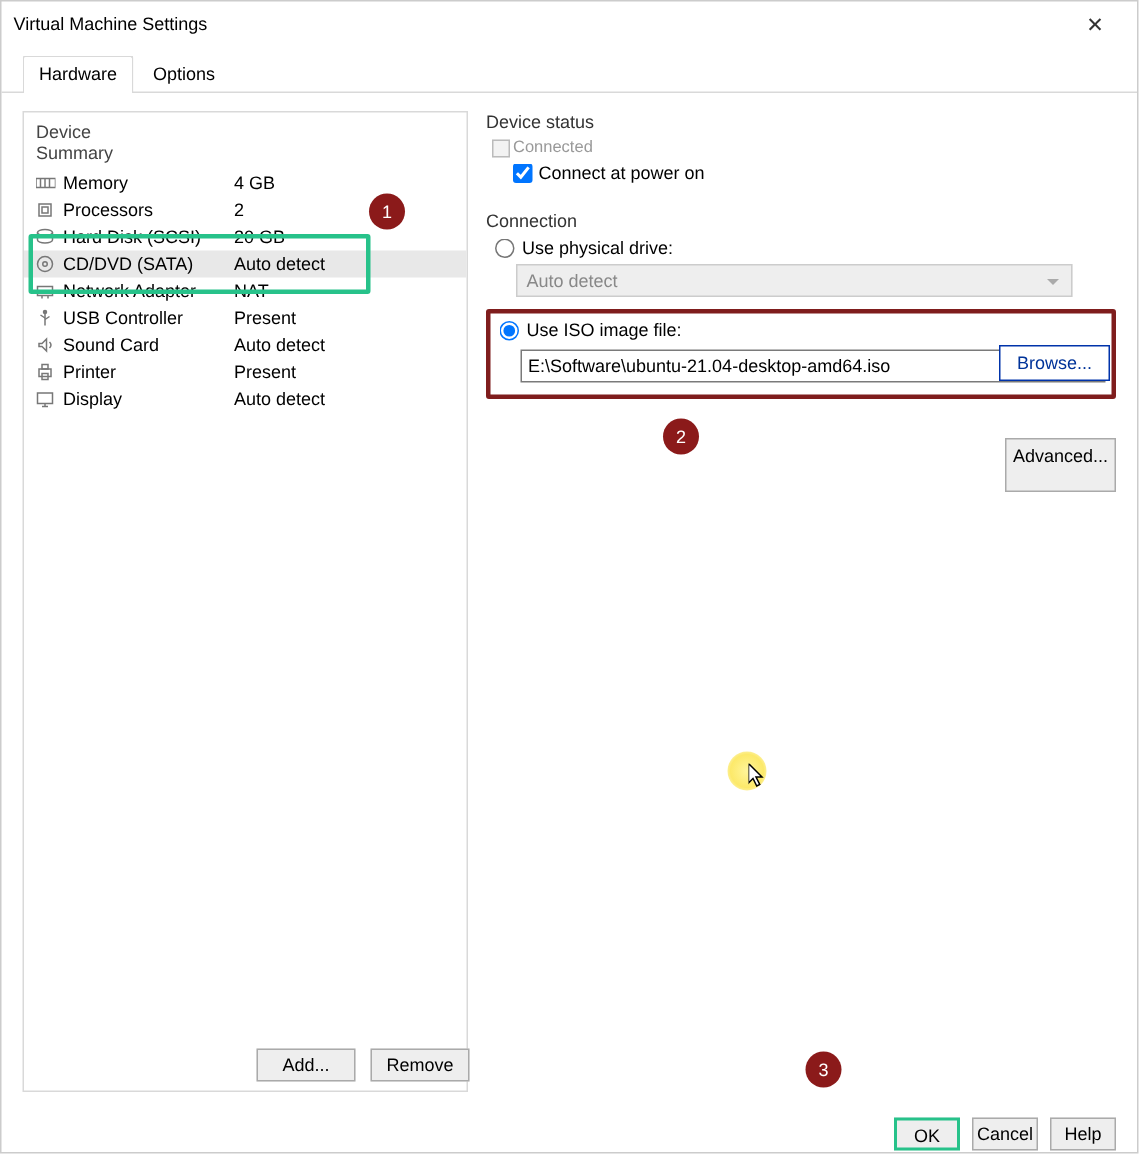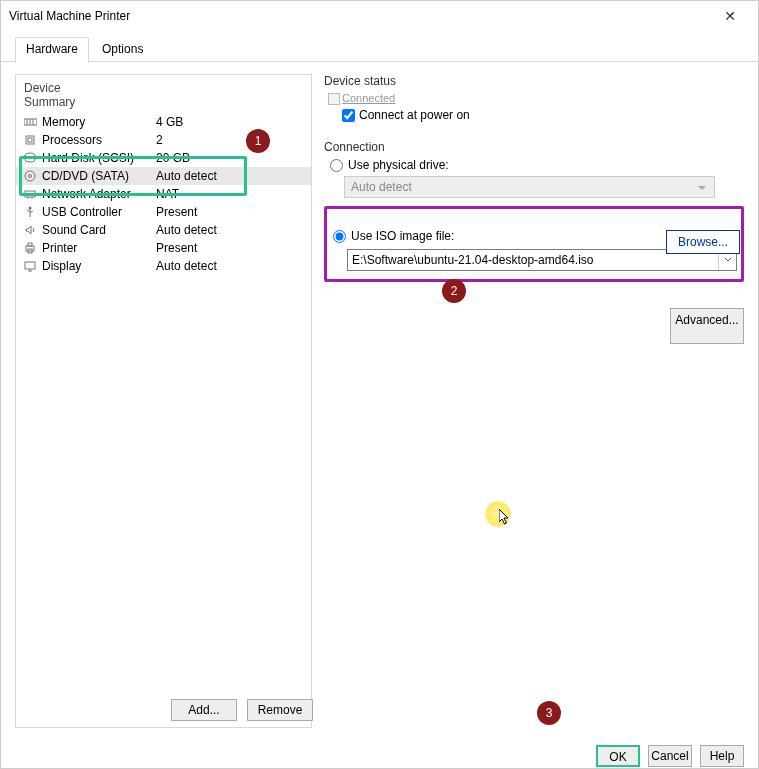--- a/index.html
+++ b/index.html
@@ -16,51 +16,51 @@
   .dev-header { display: flex; padding: 6px 8px 4px; color: #444; flex-direction: column; }
   .dev-header .col-dev { width: 134px; }
   .dev-row { display: flex; align-items: center; height: 18px; padding: 0 6px; }
   .dev-row .ico { width: 16px; height: 14px; margin-right: 4px; display: inline-flex; align-items: center; justify-content: center; color: #666; }
   .dev-row .name { width: 114px; }
   .dev-row.sel { background: #e8e8e8; }
   .highlight-cd { position: absolute; border: 3px solid #27c28a; border-radius: 2px; left: 3px; top: 81px; width: 228px; height: 40px; pointer-events: none; }
   .right-panel { flex: 1; position: relative; }
   .group-title { color: #333; margin-bottom: 4px; }
   .indent { padding-left: 18px; }
-  .connected { color: #999; font-size: 11px; position: relative; text-decoration: underline; }
+  .connected { color: #999; font-size: 11px; position: relative; }
   .connected::before { content: ""; position: absolute; left: -14px; top: 1px; width: 10px; height: 10px; border: 1px solid #bbb; background: #f3f3f3; }
   .checkbox-row { display: flex; align-items: center; gap: 4px; margin-top: 4px; }
   .checkbox-row input { margin: 0; }
   .section-gap { height: 18px; }
   .radio-row { display: flex; align-items: center; gap: 5px; margin-bottom: 4px; }
   .radio-row input { margin: 0; }
   .drive-select { margin-left: 20px; width: 371px; height: 22px; border: 1px solid #ccc; background: #eee; color: #888; padding: 2px 6px; display: flex; align-items: center; position: relative; }
   .drive-select::after { content: ""; position: absolute; right: 8px; top: 9px; border: 4px solid transparent; border-top-color: #aaa; }
-  .iso-group { border: 3px solid #a21caf; border-radius: 2px; padding: 20px 4px 8px 4px; margin-top: 8px; }
+  .iso-group { border: 3px solid #7f1d1d; border-radius: 2px; padding: 4px 4px 8px 4px; margin-top: 8px; }
   .iso-row { display: flex; align-items: center; gap: 6px; margin-top: 6px; margin-left: 16px; }
   .iso-combo { flex: 1; height: 22px; border: 1px solid #7a7a7a; display: flex; align-items: center; padding: 0 4px; position: relative; }
   .iso-combo .dd { position: absolute; right: 0; top: 0; width: 18px; height: 100%; border-left: 1px solid #ccc; display: flex; align-items: center; justify-content: center; }
   .browse-btn { width: 74px; height: 24px; border: 1px solid #0033aa; background: #fff; color: #003399; text-align: center; line-height: 22px; margin-left: 24px; }
   .adv-row { display: flex; justify-content: flex-end; margin-top: 26px; }
   .adv-btn { width: 74px; height: 36px; border: 1px solid #aaa; background: #eee; text-align: center; line-height: 22px; }
   .bottom-left { position: absolute; left: 170px; top: 698px; display: flex; gap: 10px; }
   .bottom-right { position: absolute; right: 14px; top: 744px; display: flex; gap: 8px; }
   .btn { width: 44px; height: 22px; border: 1px solid #aaa; background: #eee; text-align: center; line-height: 20px; }
   .btn.ok { border: 2px solid #27c28a; }
   .callout { position: absolute; width: 24px; height: 24px; border-radius: 50%; background: #8b1a1a; color: #fff; display: flex; align-items: center; justify-content: center; font-size: 12px; z-index: 5; }
   .cursor-highlight { position: absolute; width: 26px; height: 26px; border-radius: 50%; background: radial-gradient(circle, #fff59a 0%, #fce96a 60%, rgba(252,233,106,0) 100%); }
   .cursor-arrow { position: absolute; font-size: 14px; }
   svg { display: block; }
 </style>
 </head>
 <body>
 
 <div class="window">
   <div class="titlebar">
-    <div class="title">Virtual Machine Printer</div>
+    <div class="title">Virtual Machine Settings</div>
     <div class="close-x">✕</div>
   </div>
 
   <div class="tabs">
     <div class="tab active">Hardware</div>
     <div class="tab">Options</div>
   </div>
 
   <div class="body">
     <div class="left-panel">

